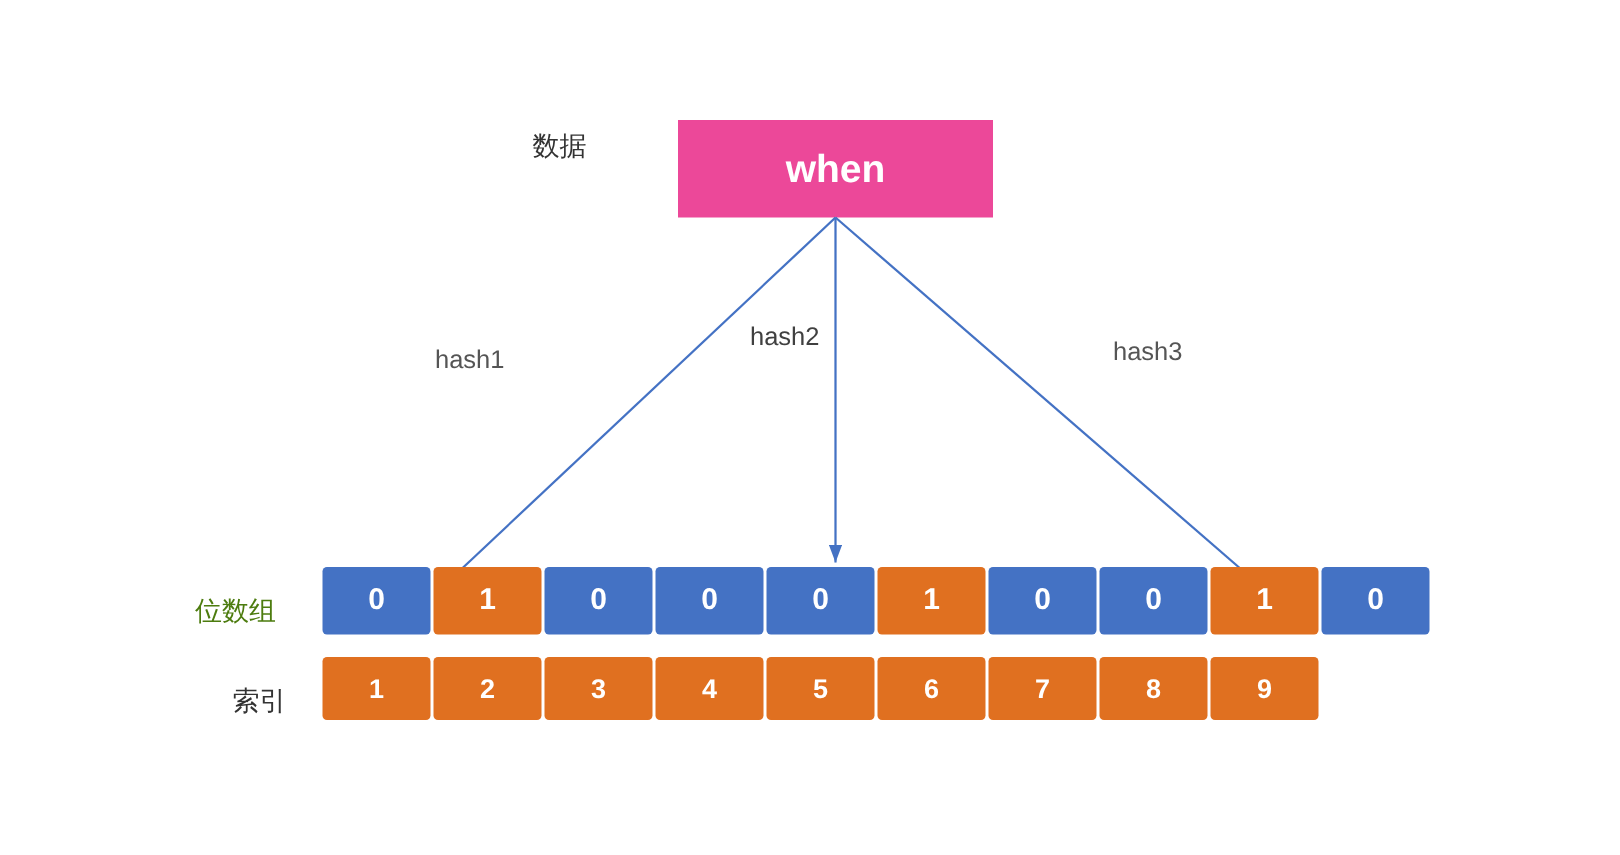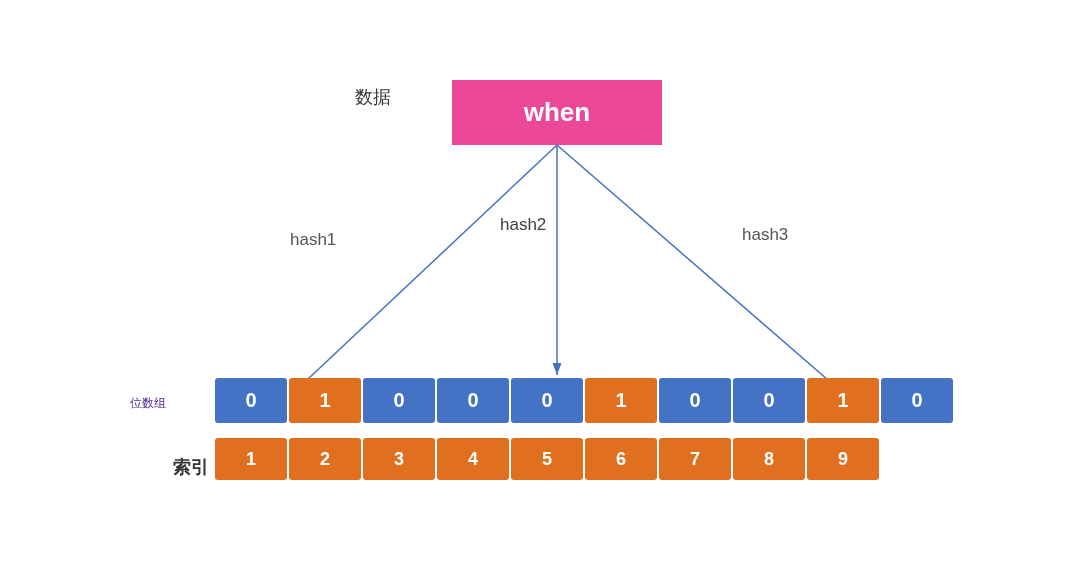--- a/index.html
+++ b/index.html
@@ -80,32 +80,31 @@
       font-size: 17px;
       color: #555;
       margin-left: 12px;
     }
 
     
     .bit-array-label {
       position: absolute;
       top: 395px;
       left: 130px;
-      font-size: 12px;
-      color: #4c1d95;
+      font-size: 18px;
+      color: #4d7c0f;
     }
 
     
     .index-label {
       position: absolute;
       top: 455px;
-      left: 173px;
+      left: 155px;
       font-size: 18px;
       color: #333;
-      font-weight: bold;
     }
 
     
     .bit-array {
       position: absolute;
       top: 378px;
       left: 215px;
       display: flex;
       gap: 2px;
     }

